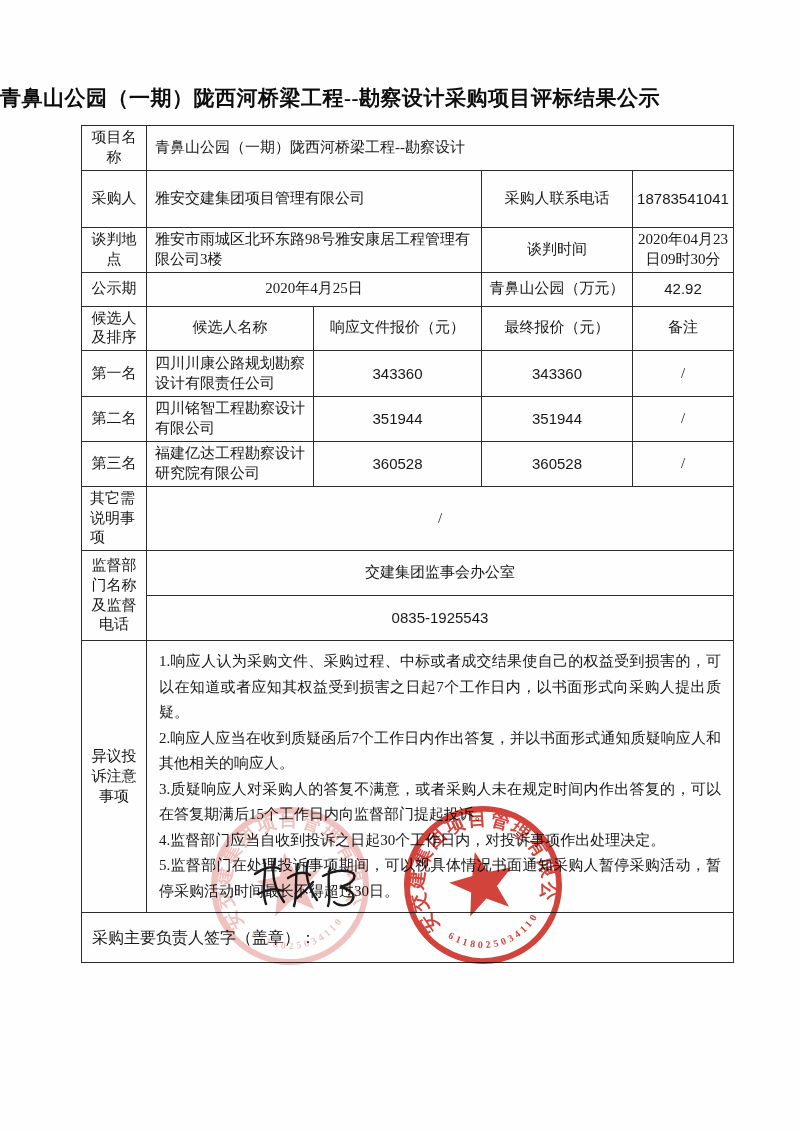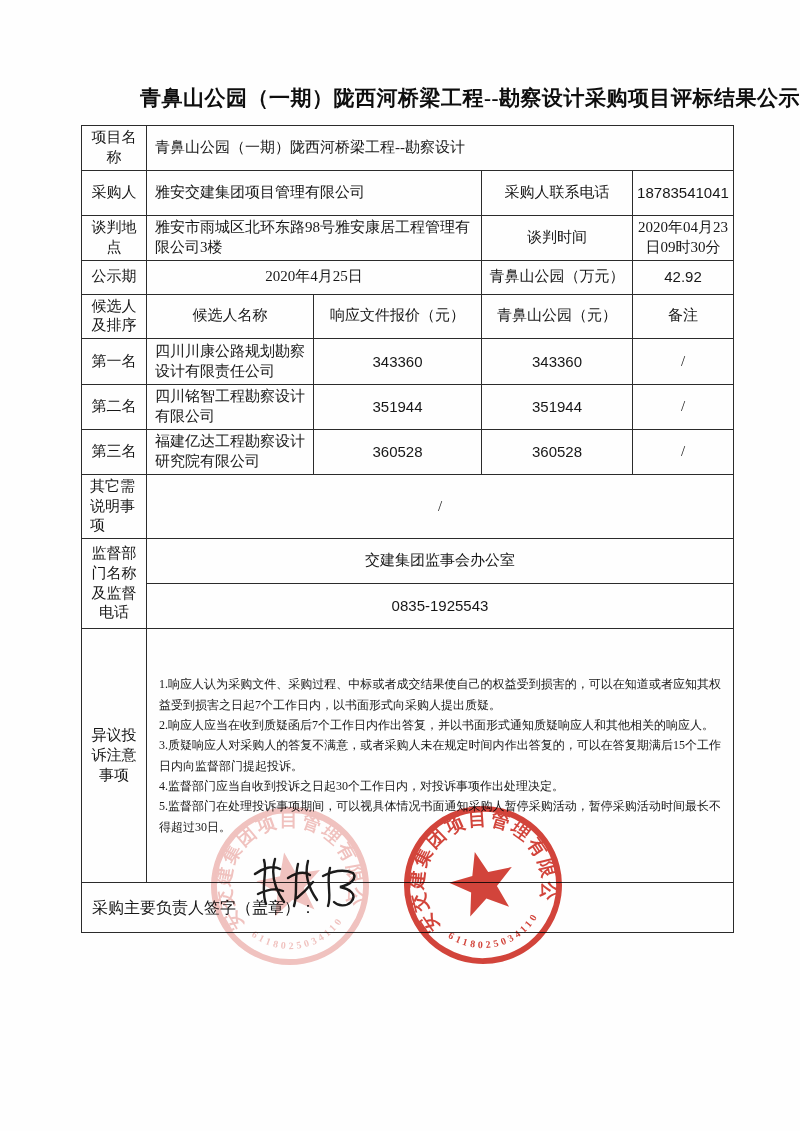--- a/index.html
+++ b/index.html
@@ -3,35 +3,35 @@
 <meta charset="utf-8">
 <style>
   html,body{margin:0;padding:0;}
   body{
     width:800px;height:1131px;background:#ffffff;
     font-family:"Liberation Serif","DejaVu Serif",serif;color:#141414;
   }
   .page{position:relative;width:800px;height:1131px;background:#fefefe;overflow:hidden;}
   .doc-title{
     position:absolute;top:84px;left:0;width:100%;
-    text-align:right;font-size:21px;font-weight:bold;letter-spacing:.5px;color:#0e0e0e;
+    text-align:left;font-size:21px;font-weight:bold;letter-spacing:.5px;color:#0e0e0e;
   }
   table.main{
     position:absolute;left:81px;top:125px;width:652px;
     border-collapse:collapse;table-layout:fixed;
   }
   td{
     border:1.6px solid #2b2b2b;font-size:15px;line-height:1.32;
     padding:2px 0;text-align:center;vertical-align:middle;color:#171717;
     overflow:hidden;
   }
   td.lbl{padding:2px 3px;}
   td.tleft{text-align:left;padding-left:8px;}
   td.objection{
-    text-align:justify;font-size:12px;line-height:1.7;padding:8px 12px;vertical-align:middle;
+    text-align:justify;font-size:15px;line-height:1.7;padding:8px 12px;vertical-align:middle;
   }
   td.objection p{margin:0;}
   td.signrow{text-align:left;padding-left:10px;font-size:16px;}
   .num{font-family:Liberation Sans, sans-serif;}
   
   .stamp{position:absolute;mix-blend-mode:multiply;pointer-events:none;}
   .stamp-main{left:398px;top:800px;opacity:.93;}
   .stamp-faint{left:205px;top:801px;opacity:.30;}
   .signature{position:absolute;left:250px;top:854px;pointer-events:none;}
 </style>
@@ -48,21 +48,21 @@
         <col style="width:167px">
         <col style="width:168px">
       <col style="width:151px">
         <col style="width:101px">
     </colgroup>
     <tbody>
       <tr style="height:45px">
         <td class="lbl">项目名称</td>
         <td class="tleft" colspan="4">青鼻山公园（一期）陇西河桥梁工程--勘察设计</td>
       </tr>
-      <tr style="height:45px">
+      <tr style="height:57px">
         <td class="lbl">采购人</td>
         <td class="tleft" colspan="2">雅安交建集团项目管理有限公司</td>
         <td class="lbl">采购人联系电话</td>
         <td class="num">18783541041</td>
       </tr>
       <tr style="height:44px">
         <td class="lbl">谈判地点</td>
         <td class="tleft" colspan="2">雅安市雨城区北环东路98号雅安康居工程管理有限公司3楼</td>
         <td class="lbl">谈判时间</td>
         <td>2020年04月23日09时30分</td>
@@ -70,21 +70,21 @@
       <tr style="height:34px">
         <td class="lbl">公示期</td>
         <td colspan="2">2020年4月25日</td>
         <td class="lbl">青鼻山公园（万元）</td>
         <td class="num">42.92</td>
       </tr>
       <tr style="height:40px">
         <td class="lbl">候选人及排序</td>
         <td>候选人名称</td>
         <td>响应文件报价（元）</td>
-        <td>青鼻山公园（元）</td>
+        <td>最终报价（元）</td>
         <td>备注</td>
       </tr>
       <tr style="height:46px">
         <td class="lbl">第一名</td>
         <td class="tleft">四川川康公路规划勘察设计有限责任公司</td>
         <td class="num">343360</td>
         <td class="num">343360</td>
         <td>/</td>
       </tr>
       <tr style="height:44px">

